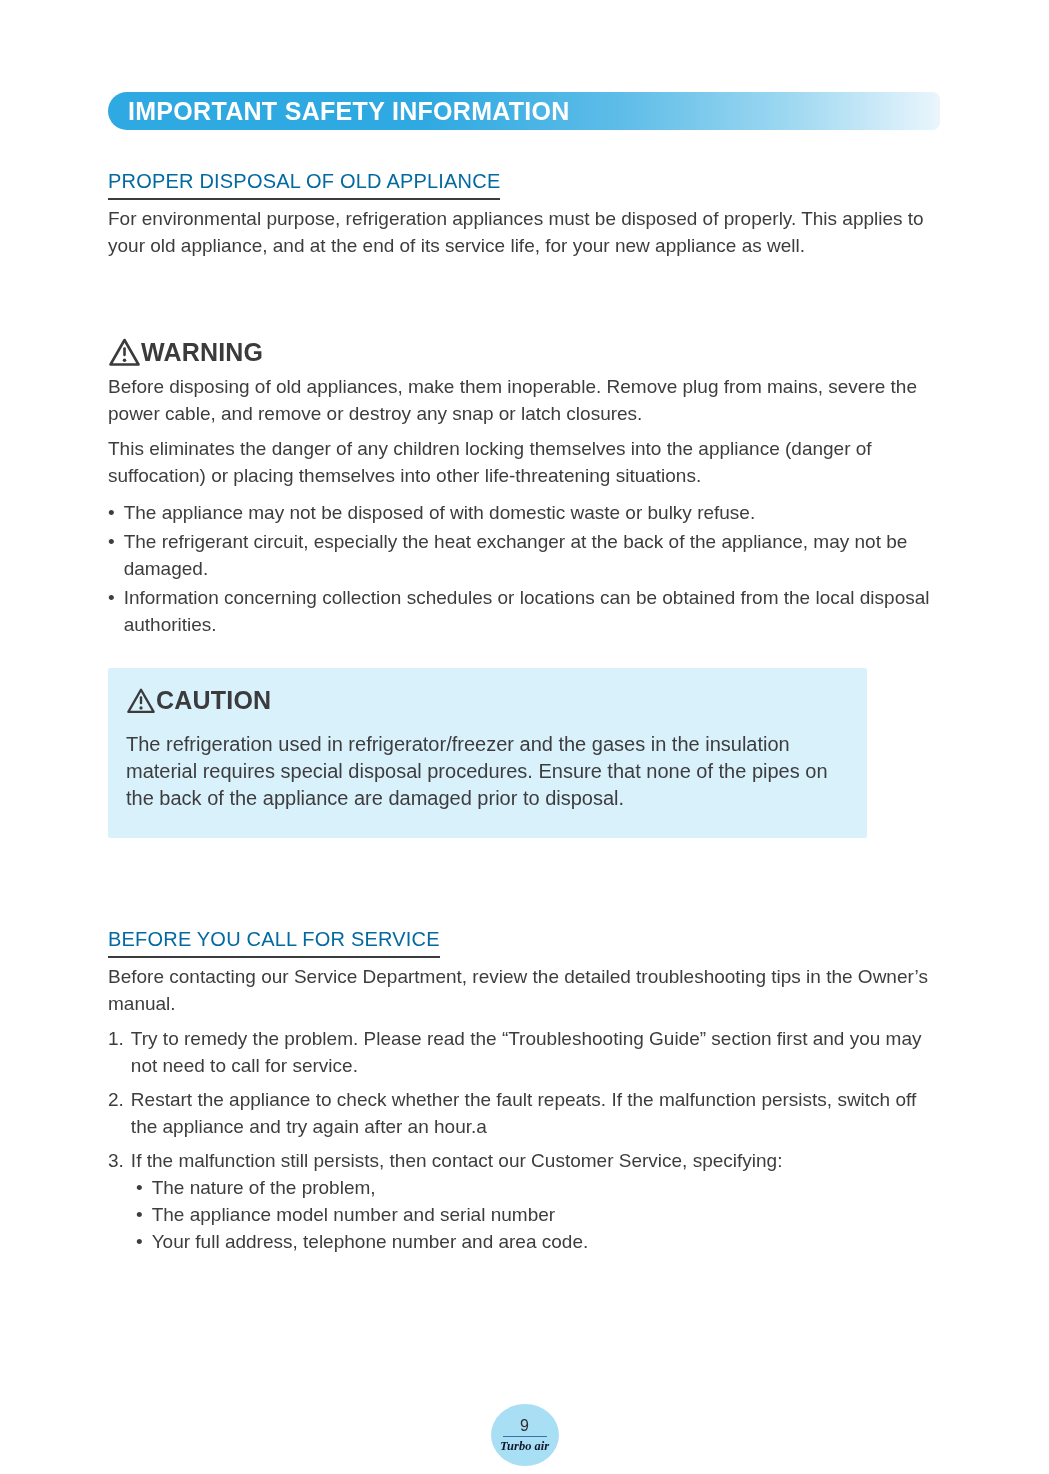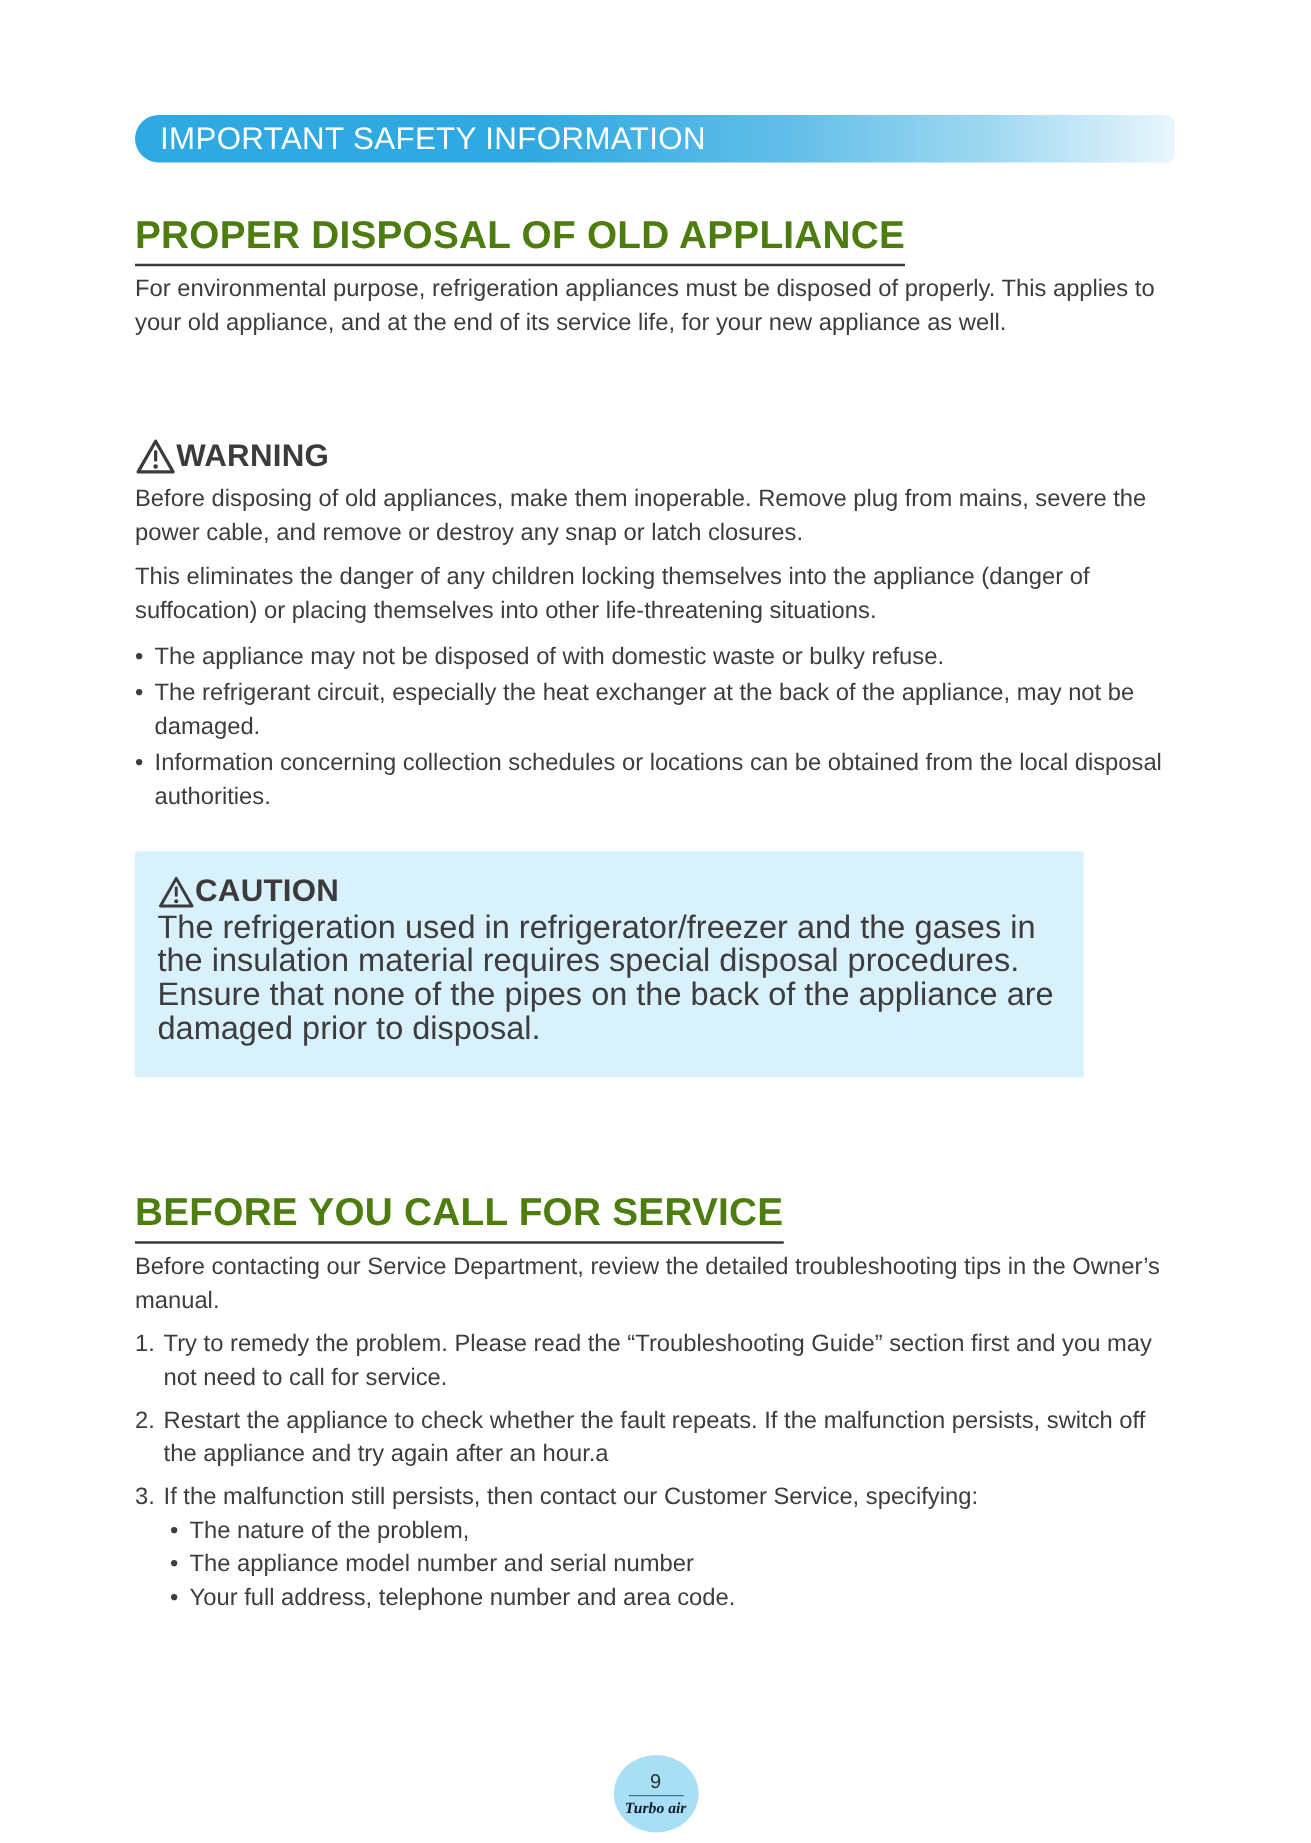--- a/index.html
+++ b/index.html
@@ -25,30 +25,30 @@
     border-radius: 20px 8px 8px 20px;
     background: linear-gradient(to right,
       #2fa9e1 0%, #2fa9e1 38%, #5fbde8 62%, #9ed8f1 82%, #d9effa 96%, #eaf6fc 100%);
     display: flex;
     align-items: center;
     padding-left: 20px;
   }
   .banner-title {
     color: #ffffff;
     font-size: 25px;
-    font-weight: normal;
+    font-weight: bold;
     letter-spacing: 0.3px;
   }
 
   
   .section-heading {
     display: inline-block;
-    font-size: 31px;
-    font-weight: bold;
-    color: #4d7c0f;
+    font-size: 20px;
+    font-weight: normal;
+    color: #0369a1;
     border-bottom: 2.5px solid #3b3b3d;
     padding-bottom: 5px;
     letter-spacing: 0.2px;
   }
   .h-disposal { margin-top: 40px; }
   .h-service  { margin-top: 90px; }
 
   
   .para {
     font-size: 19px;
@@ -91,23 +91,23 @@
   
   .caution-box {
     margin-top: 30px;
     width: 759px;
     background: #d9f1fb;
     padding: 18px 22px 26px 18px;
     border-radius: 2px;
   }
   .caution-box .alert-head { margin-top: 0; }
   .caution-body {
-    font-size: 26px;
-    line-height: 27px;
-    margin-top: 0;
+    font-size: 20px;
+    line-height: 27px;
+    margin-top: 16px;
   }
 
   
   .steps { margin-top: 8px; }
   .step {
     display: flex;
     gap: 7px;
     font-size: 19px;
     line-height: 27px;
     margin-top: 7px;

